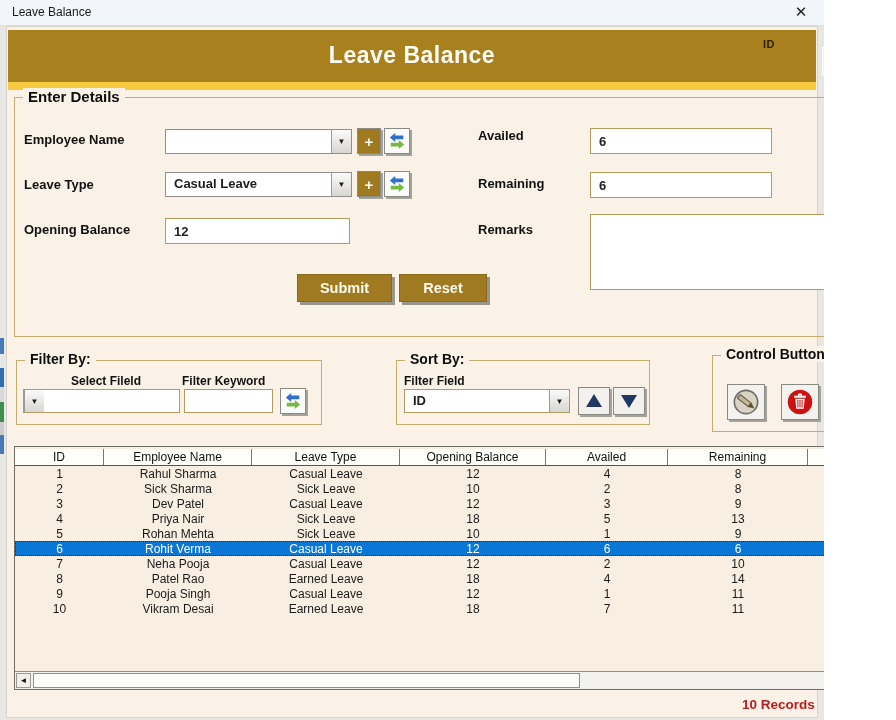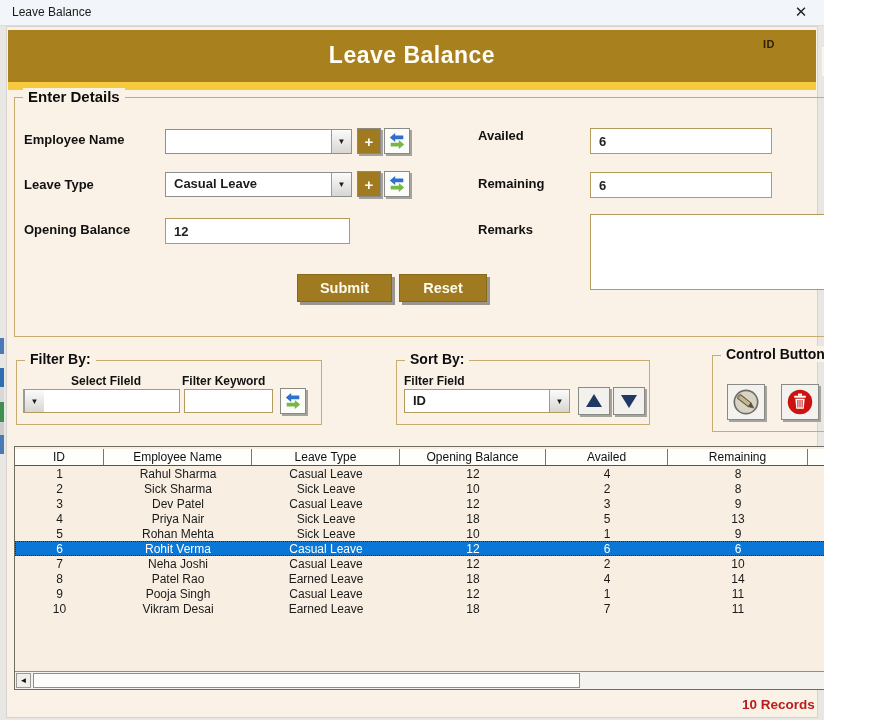--- a/index.html
+++ b/index.html
@@ -262,21 +262,21 @@
           <div class="tcell c0">6</div>
           <div class="tcell c1">Rohit Verma</div>
           <div class="tcell c2">Casual Leave</div>
           <div class="tcell c3">12</div>
           <div class="tcell c4">6</div>
           <div class="tcell c5">6</div>
           <div class="tcell c6"></div>
         </div>
         <div class="trow">
           <div class="tcell c0">7</div>
-          <div class="tcell c1">Neha Joshi</div>
+          <div class="tcell c1">Neha Pooja</div>
           <div class="tcell c2">Casual Leave</div>
           <div class="tcell c3">12</div>
           <div class="tcell c4">2</div>
           <div class="tcell c5">10</div>
           <div class="tcell c6"></div>
         </div>
         <div class="trow">
           <div class="tcell c0">8</div>
           <div class="tcell c1">Patel Rao</div>
           <div class="tcell c2">Earned Leave</div>

